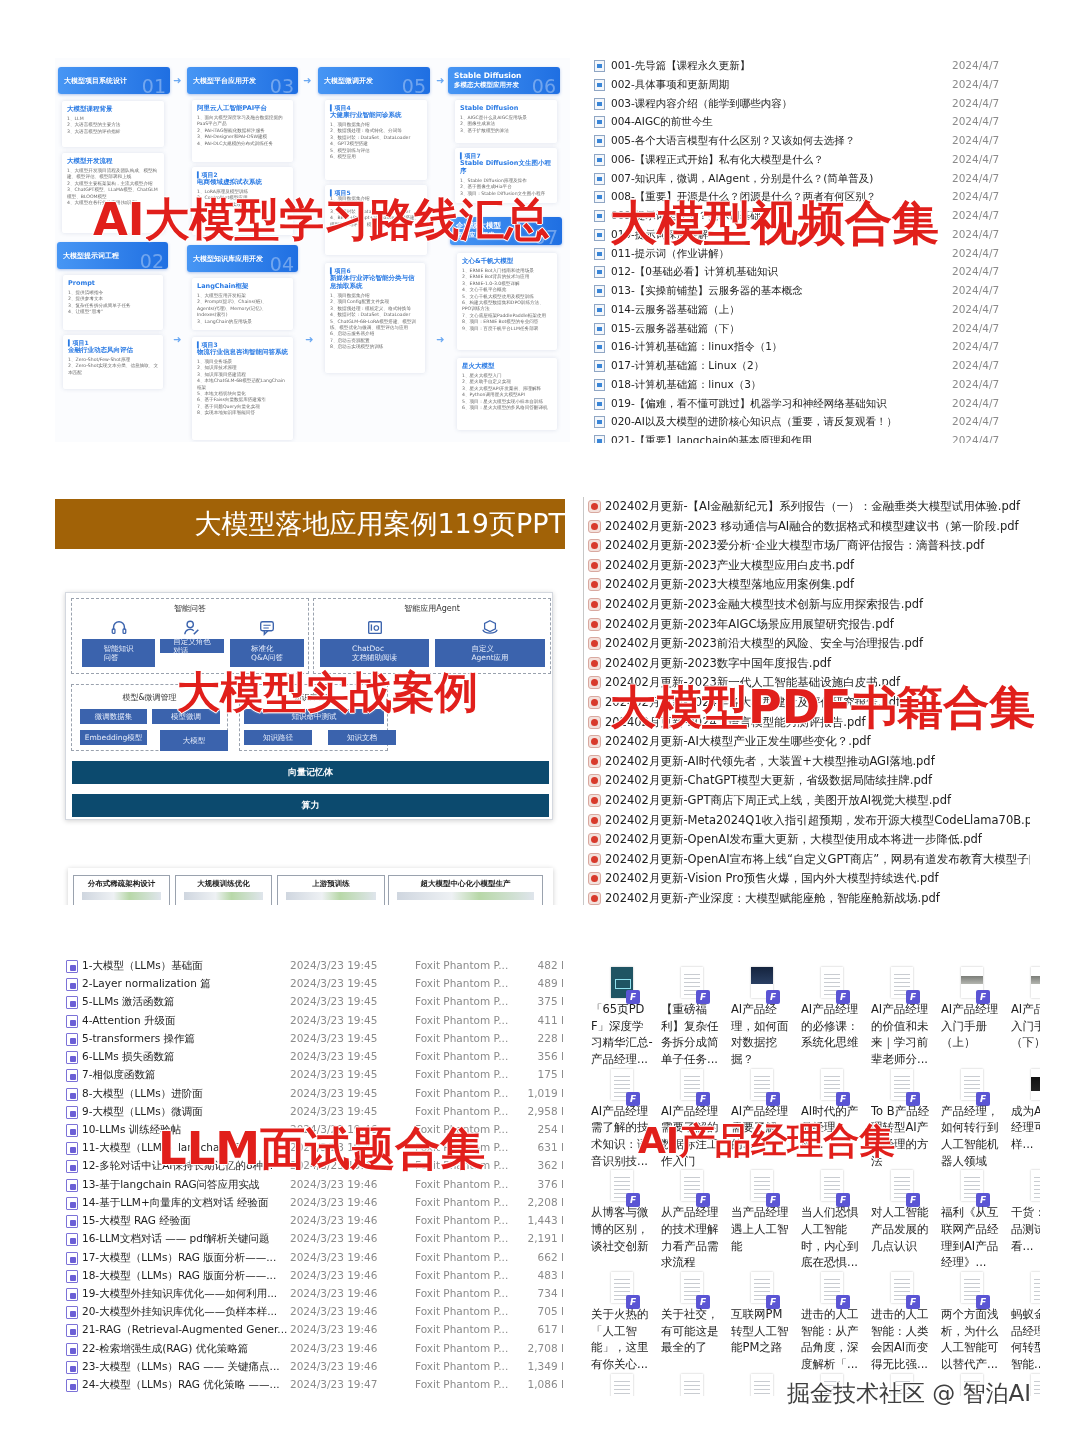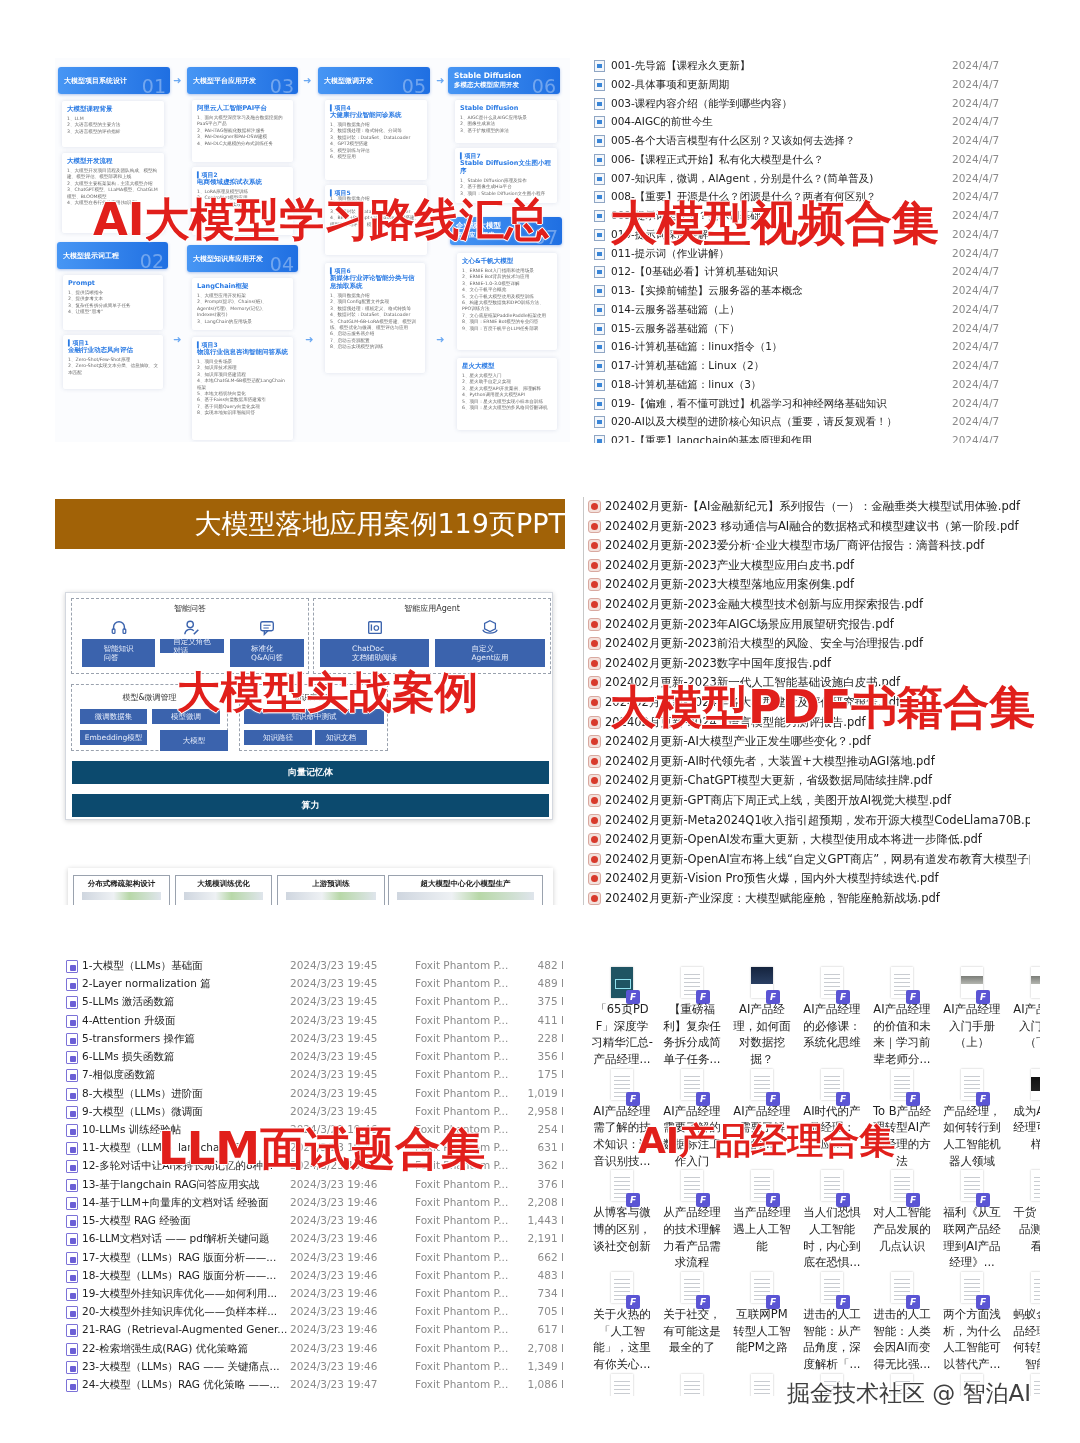--- a/index.html
+++ b/index.html
@@ -66,21 +66,21 @@
 .gwrap{display:grid;grid-template-columns:repeat(7,70px);grid-auto-rows:101.7px}
 .gcell{position:relative}
 .gthumb{position:absolute;left:24px;top:5px;width:22px;height:31px;background:#fff;box-shadow:0 0 2px rgba(0,0,0,.25);
   background-image:repeating-linear-gradient(180deg,transparent 0,transparent 3px,#c9ccd1 3px,#c9ccd1 4px);background-size:16px 100%;background-repeat:no-repeat;background-position:3px 4px}
 .gthumb[data-thumb="cover"]{background:#1f5463;background-image:none}
 .gthumb[data-thumb="cover"]::after{content:"";position:absolute;left:4px;top:12px;width:14px;height:8px;border:1px solid #8fe0ee}
 .gthumb[data-thumb="dark"]{background:#fff;background-image:linear-gradient(180deg,#15243e 0,#2a3f63 55%,#fff 55%)}
 .gthumb[data-thumb="photo"]{background:#fff;background-image:linear-gradient(180deg,#fff 0,#fff 30%,#7d7f7a 30%,#b4b6b0 55%,#fff 55%)}
 .gthumb[data-thumb="phone"]{background:#fff;background-image:linear-gradient(180deg,#fff 0,#fff 25%,#111 25%,#222 70%,#fff 70%)}
 .gbadge{position:absolute;left:39px;top:28px;width:14px;height:14px;border-radius:2px;background:#5b55d4;color:#fff;font-size:9px;font-weight:bold;font-style:italic;text-align:center;line-height:14px}
-.glabel{position:absolute;left:4px;top:39px;width:62px;font-size:11.5px;line-height:16.7px;max-height:67px;overflow:hidden;text-align:center;color:#222;word-break:break-all}
+.glabel{position:absolute;left:4px;top:39px;width:62px;font-size:11.5px;line-height:16.7px;max-height:67px;overflow:hidden;color:#222;word-break:break-all}
 
 
 .overlay{position:absolute;color:#e11f1b;font-weight:bold;white-space:nowrap;z-index:10;
   text-shadow:1px 0 0 #fff,-1px 0 0 #fff,0 1px 0 #fff,0 -1px 0 #fff,0 0 3px rgba(255,255,255,.8)}
 .watermark{position:absolute;left:787px;top:1378px;font-size:23px;color:#3f3f3f;white-space:nowrap;z-index:11;
   text-shadow:1px 0 0 #fff,-1px 0 0 #fff,0 1px 0 #fff,0 -1px 0 #fff,1px 1px 0 #fff,-1px -1px 0 #fff}
 </style>
 </head>
 <body>
 
@@ -467,21 +467,21 @@
       <div class="ppt-btn" style="left:8px;top:24px;width:67px;height:15px">微调数据集</div>
       <div class="ppt-btn" style="left:80px;top:24px;width:68px;height:15px">模型微调</div>
       <div class="ppt-btn" style="left:8px;top:45px;width:67px;height:15px">Embedding模型</div>
       <div class="ppt-btn" style="left:88px;top:45px;width:68px;height:21px">大模型</div>
     </div>
 
     <div class="ppt-sec" style="left:173px;top:91px;width:149px;height:67px">
       <div class="ppt-sec-label" style="top:7px">知识库管理</div>
       <div class="ppt-btn" style="left:4px;top:24px;width:140px;height:15px">知识命中测试</div>
       <div class="ppt-btn" style="left:4px;top:45px;width:68px;height:15px">知识路径</div>
-      <div class="ppt-btn" style="left:75px;top:45px;width:52px;height:15px">知识文档</div>
+      <div class="ppt-btn" style="left:88px;top:45px;width:68px;height:15px">知识文档</div>
     </div>
 
     <div class="ppt-bar" style="top:168px">向量记忆体</div>
     <div class="ppt-bar" style="top:201px">算力</div>
   </div>
   <div class="ppt-strip">
     <div class="ppt-sbox" style="left:5px;width:97px">
         <div class="ppt-sbox-label">分布式稀疏架构设计</div>
         <div class="ppt-sbox-fill"></div>
       </div>

